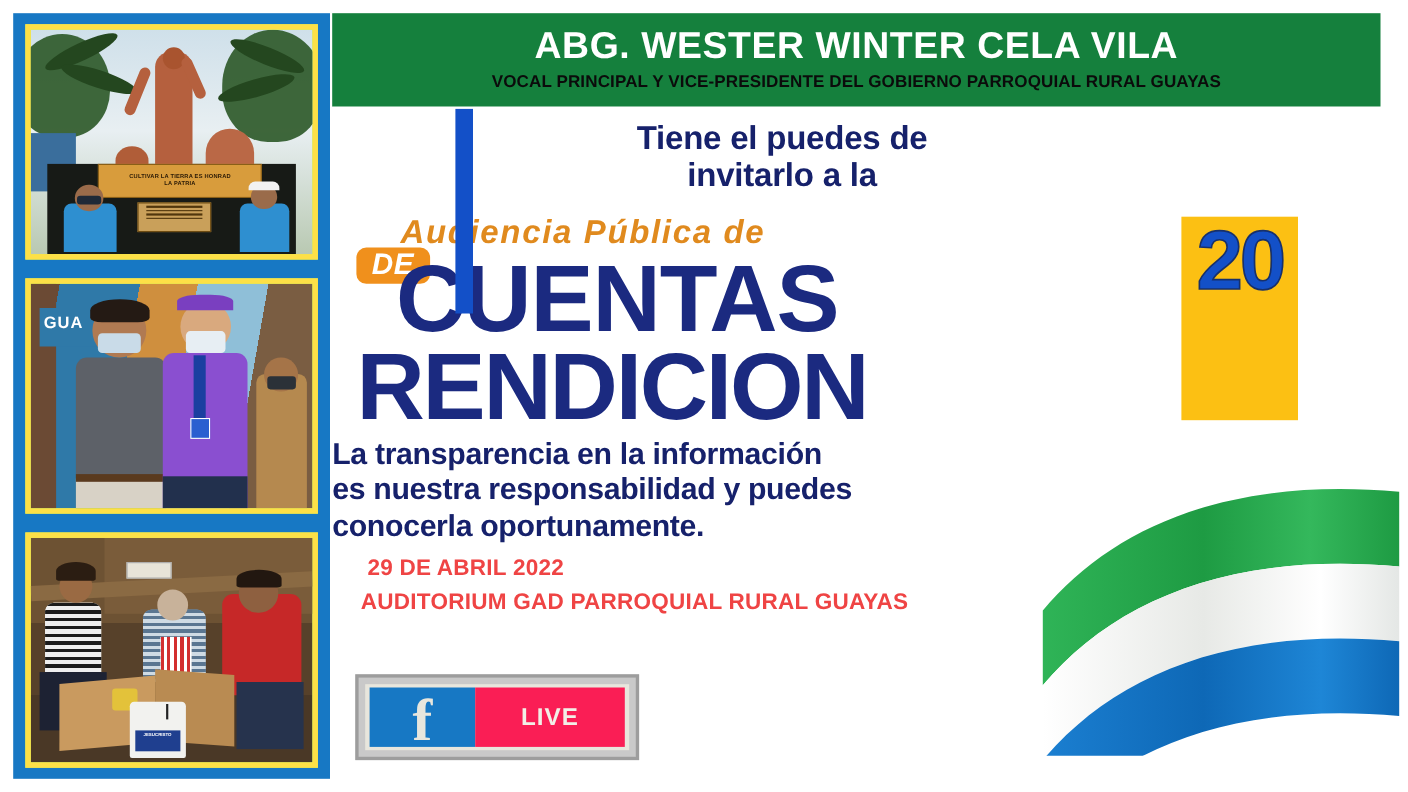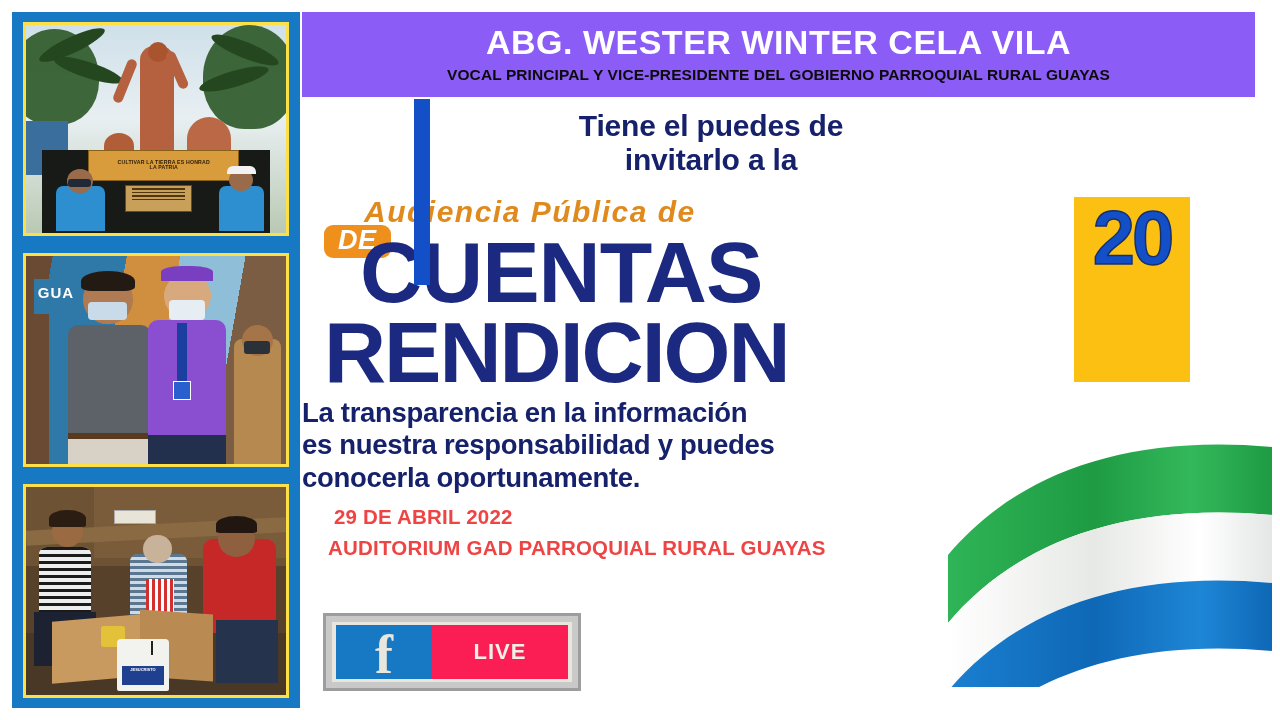--- a/index.html
+++ b/index.html
@@ -14,21 +14,21 @@
   #photo-column {
     position:absolute; left:12px; top:12px;
     width:288px; height:696px;
     background:#1778C4;
     display:flex; flex-direction:column;
     align-items:center; justify-content:space-between;
     padding:10px 0;
   }
   .photo-frame {
     width:266px; height:214px;
-    border:3px solid #fde047;
+    border:5px solid #fde047;
     overflow:hidden; position:relative;
     background:#bef264;
   }
 
   
   .ph1-sky { position:absolute; inset:0; background:linear-gradient(#cfe0ea 0%,#e8eff2 45%,#b9c9b2 100%); }
   .ph1-palm { position:absolute; background:#2f5a2a; border-radius:50% 50% 45% 45%; opacity:.92; }
   .ph1-frond { position:absolute; width:72px; height:16px; background:#24471f; border-radius:50%; }
   .ph1-statue { position:absolute; left:44%; top:10%; width:34px; height:112px; background:#b5603e; border-radius:14px 14px 4px 4px; }
   .ph1-head { position:absolute; left:47%; top:8%; width:20px; height:20px; background:#a9542f; border-radius:50%; }
@@ -100,21 +100,21 @@
   .ph3-jug  { position:absolute; left:35%; top:73%; width:20%; height:25%; background:#f2f2ef; border-radius:4px 4px 2px 2px; }
   .ph3-jugS { position:absolute; left:48%; top:74%; width:2px; height:7%; background:#222; }
   .ph3-jugL { position:absolute; left:37%; top:86%; width:16%; height:9%; background:#1f3f8f; }
   .ph3-jugL b { display:block; color:#fff; font-size:4px; text-align:center; line-height:1.25; padding-top:1px; font-weight:bold; }
   .ph3-snack{ position:absolute; left:29%; top:67%; width:9%; height:10%; background:#e3c23a; border-radius:3px; }
 
   
   #header-band {
     position:absolute; left:302px; top:12px;
     width:953px; height:85px;
-    background:#8b5cf6;
+    background:#15803d;
     display:flex; flex-direction:column;
     align-items:center; justify-content:center;
   }
   #header-name {
     color:#ffffff; font-size:34px; font-weight:bold;
     letter-spacing:.5px; line-height:1.05; white-space:nowrap;
   }
   #header-role {
     color:#0b0b0b; font-size:15.5px; font-weight:bold;
     letter-spacing:.1px; margin-top:5px; white-space:nowrap;
@@ -150,21 +150,21 @@
   }
   #cuentas {
     position:absolute; left:36px; top:6px;
     color:#1B2A80; font-size:86px; font-weight:bold;
     letter-spacing:-1px; line-height:.88;
   }
 
   
   #year-box {
     position:absolute; left:772px; top:100px;
-    width:116px; height:185px; background:#FCC013;
+    width:106px; height:185px; background:#FCC013;
   }
   #year-box .yr {
     color:#1350C8; font-size:76px; font-weight:bold;
     line-height:.82; letter-spacing:-3px; text-align:center;
     -webkit-text-stroke:1.5px #17306b;
   }
   #year-top { padding-top:10px; }
   #year-bot { position:relative; left:8px; }
   #year-bar { position:absolute; left:112px; top:2px; width:16px; height:186px; background:#1350C8; }
 

